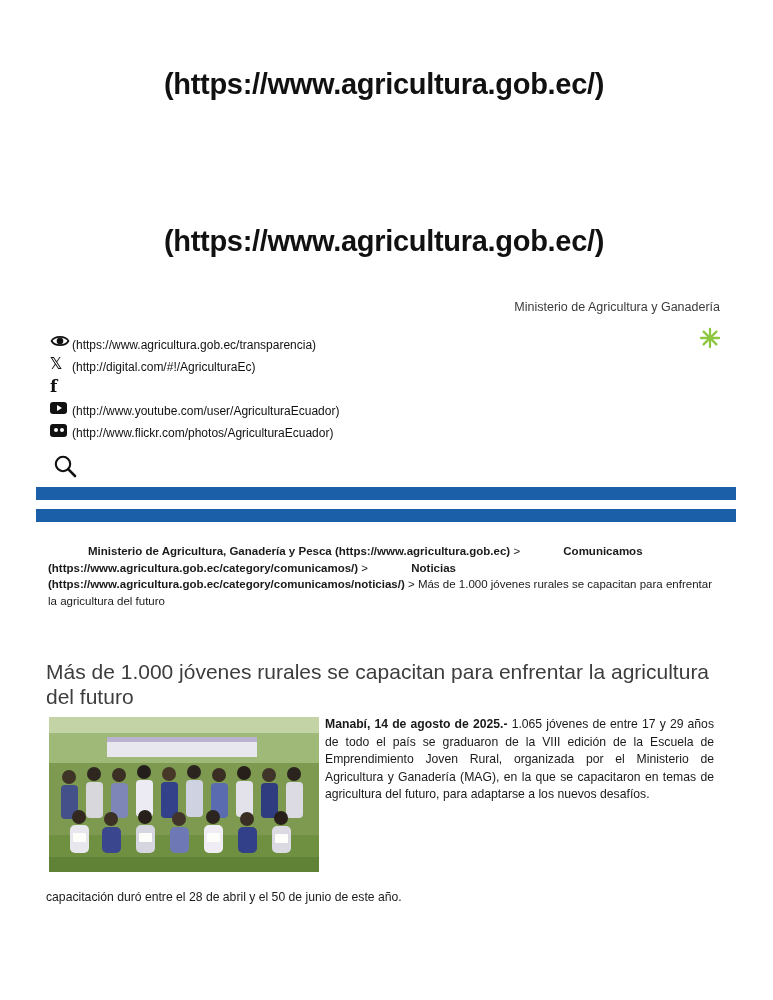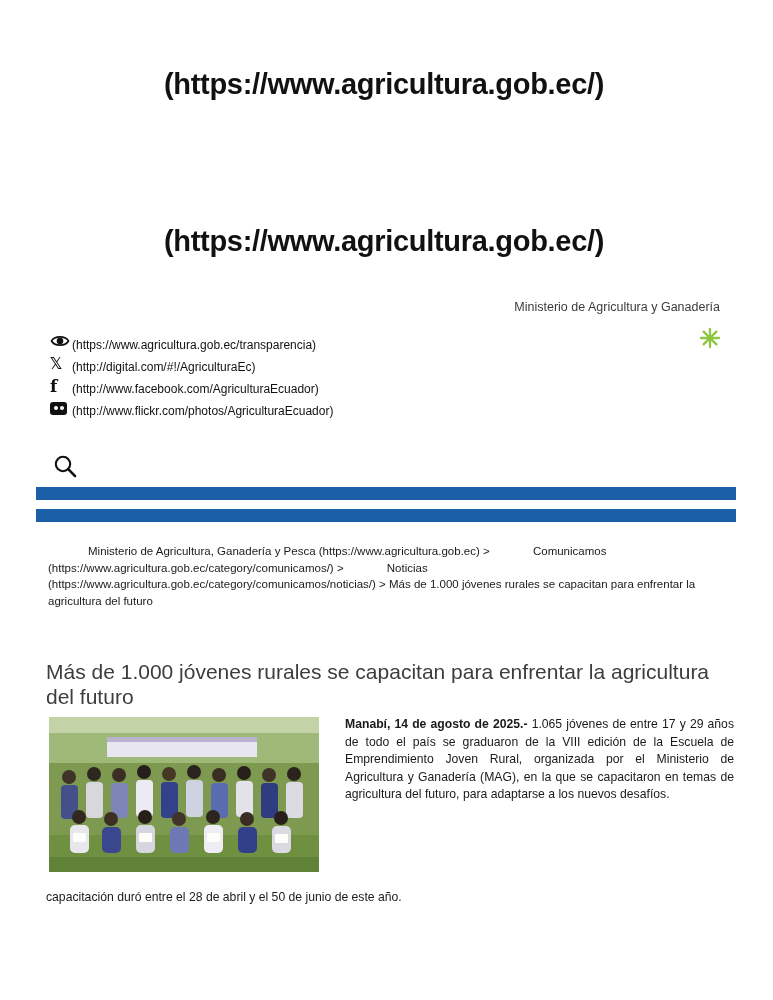--- a/index.html
+++ b/index.html
@@ -130,21 +130,21 @@
   
   .breadcrumb {
     position: absolute;
     left: 48px;
     top: 543px;
     width: 676px;
     font-size: 11.5px;
     line-height: 16.5px;
     color: #1a1a1a;
   }
-  .breadcrumb b { font-weight: normal; padding-left: 40px; }
+  .breadcrumb b { font-weight: bold; padding-left: 40px; }
 
   
   .article-title {
     position: absolute;
     left: 46px;
     top: 645px;
     width: 680px;
     font-size: 21px;
     line-height: 25px;
     color: #3d3d3d;
@@ -160,21 +160,21 @@
     height: 155px;
     overflow: hidden;
     background: #5a6b3a;
     border: 0;
   }
   .photo svg { display: block; }
 
   
   .body-col {
     position: absolute;
-    left: 345px;
+    left: 325px;
     top: 716px;
     width: 389px;
     font-size: 12.2px;
     line-height: 17.5px;
     text-align: justify;
     color: #1a1a1a;
   }
   .body-col p { margin: 0 0 11px 0; }
   .body-col b { font-weight: bold; }
 
@@ -228,23 +228,30 @@
       <span class="social-ico">
           <span class="x-glyph">𝕏</span>
         </span>
       <span class="social-url">(http://digital.com/#!/AgriculturaEc)</span>
     </div>
 
     <div class="social-row">
       <span class="social-ico">
           <span class="fb-glyph">f</span>
         </span>
-      <span class="social-url">(http://www.facebook.com/AgriculturaEcuador)</span>
-    </div>
-
+    </div>
+
+    <div class="social-row">
+      <span class="social-ico">
+        <span class="yt-box">
+            <span class="yt-tri"></span>
+          </span>
+      </span>
+      <span class="social-url">(http://www.youtube.com/user/AgriculturaEcuador)</span>
+    </div>
 
     <div class="social-row">
       <span class="social-ico">
         <span class="fl-box">
             <span class="fl-dot"></span>
             <span class="fl-dot"></span>
           </span>
       </span>
       <span class="social-url">(http://www.flickr.com/photos/AgriculturaEcuador)</span>
     </div>

